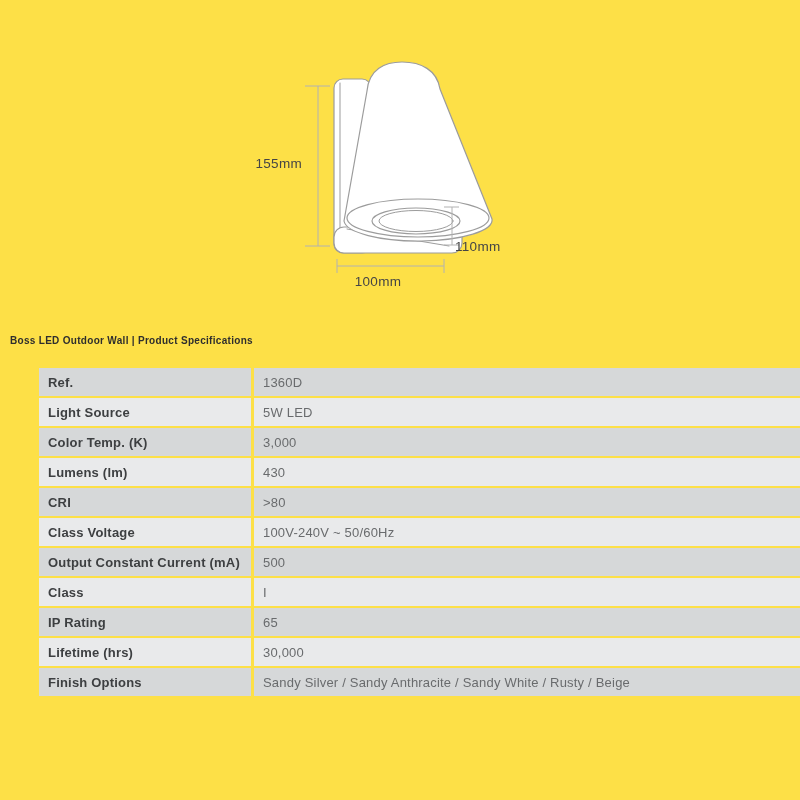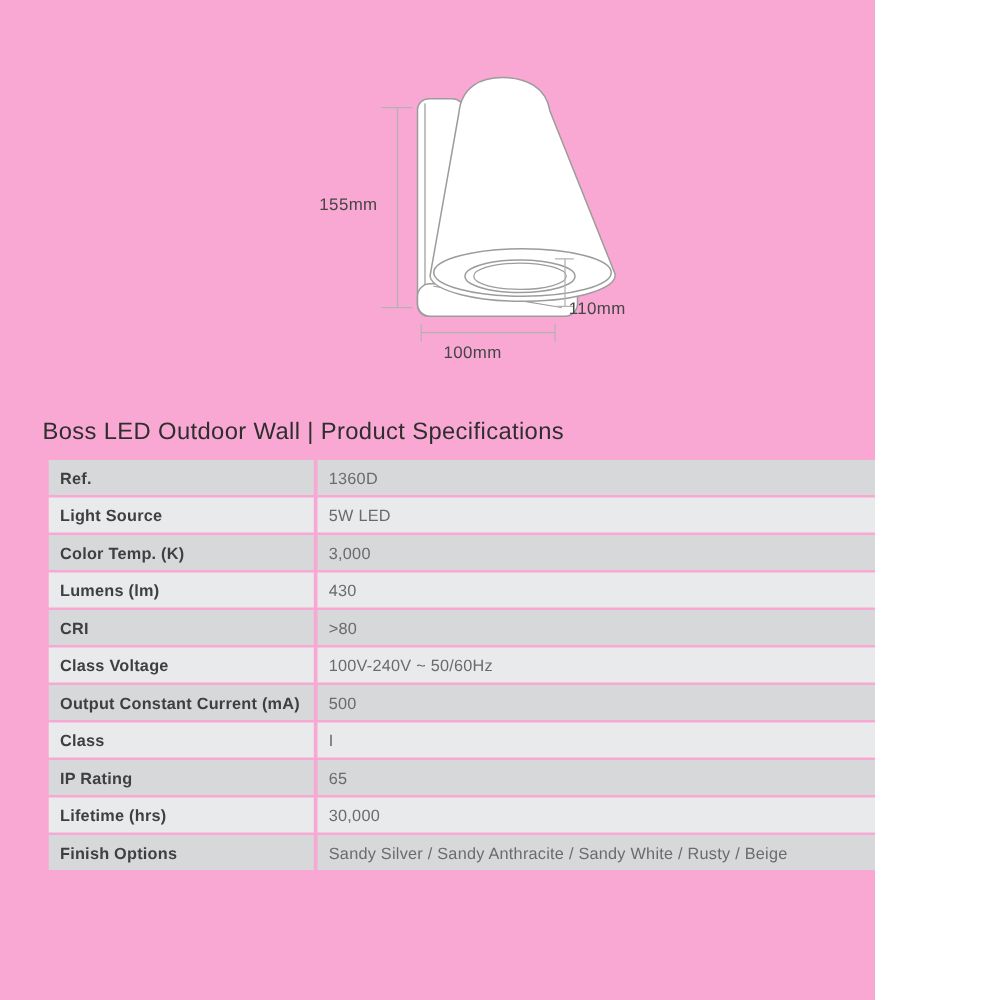--- a/index.html
+++ b/index.html
@@ -8,40 +8,40 @@
     --label-color:#3d3f41;
     --value-color:#696b6d;
     --line-color:#9c9c9c;
     --dim-color:#b2b2b2;
     --dim-text:#454545;
     --title-color:#2e2e2e;
   }
   *{margin:0;padding:0;box-sizing:border-box;}
   html,body{background:#ffffff;}
   body{font-family:"Liberation Sans","DejaVu Sans",sans-serif;}
-  .page{position:relative;width:700px;height:800px;background:#f9a8d4;overflow:hidden;}
+  .page{position:relative;width:800px;height:800px;background:#fde047;overflow:hidden;}
 
   
   .lamp-svg{position:absolute;left:240px;top:40px;width:280px;height:260px;}
   .dim-label{
     position:absolute;
     font-size:13.5px;
     color:var(--dim-text);
     letter-spacing:.3px;
   }
   .dim-height{left:248px;top:156px;width:54px;text-align:right;}
   .dim-depth{left:455px;top:239px;}
   .dim-width{left:340px;top:274px;width:76px;text-align:center;}
 
   
   .sheet-title{
     position:absolute;
-    left:34px;top:335px;
-    font-size:19px;
-    font-weight:normal;
+    left:10px;top:335px;
+    font-size:10px;
+    font-weight:bold;
     color:var(--title-color);
     letter-spacing:.3px;
   }
 
   
   .spec-table{
     position:absolute;
     left:18px;top:368px;
     width:773px;
     margin-left:21px;

